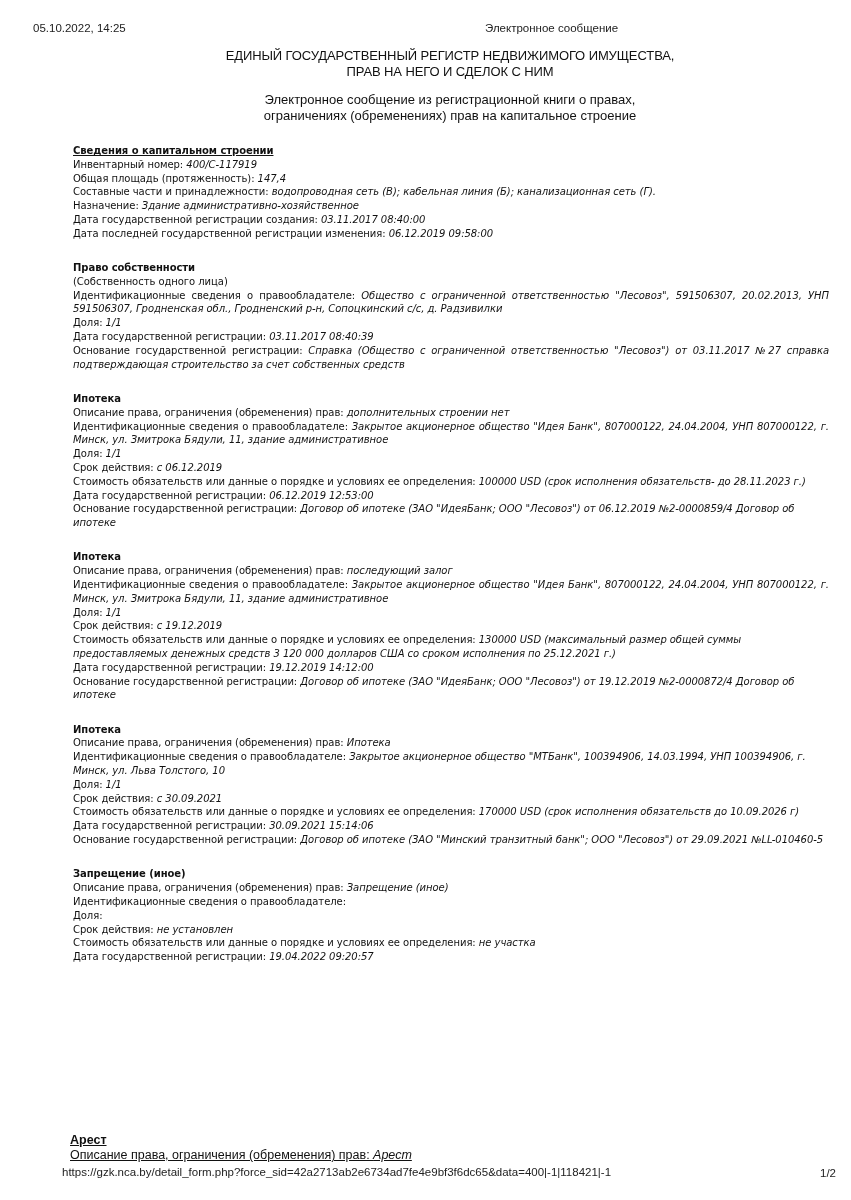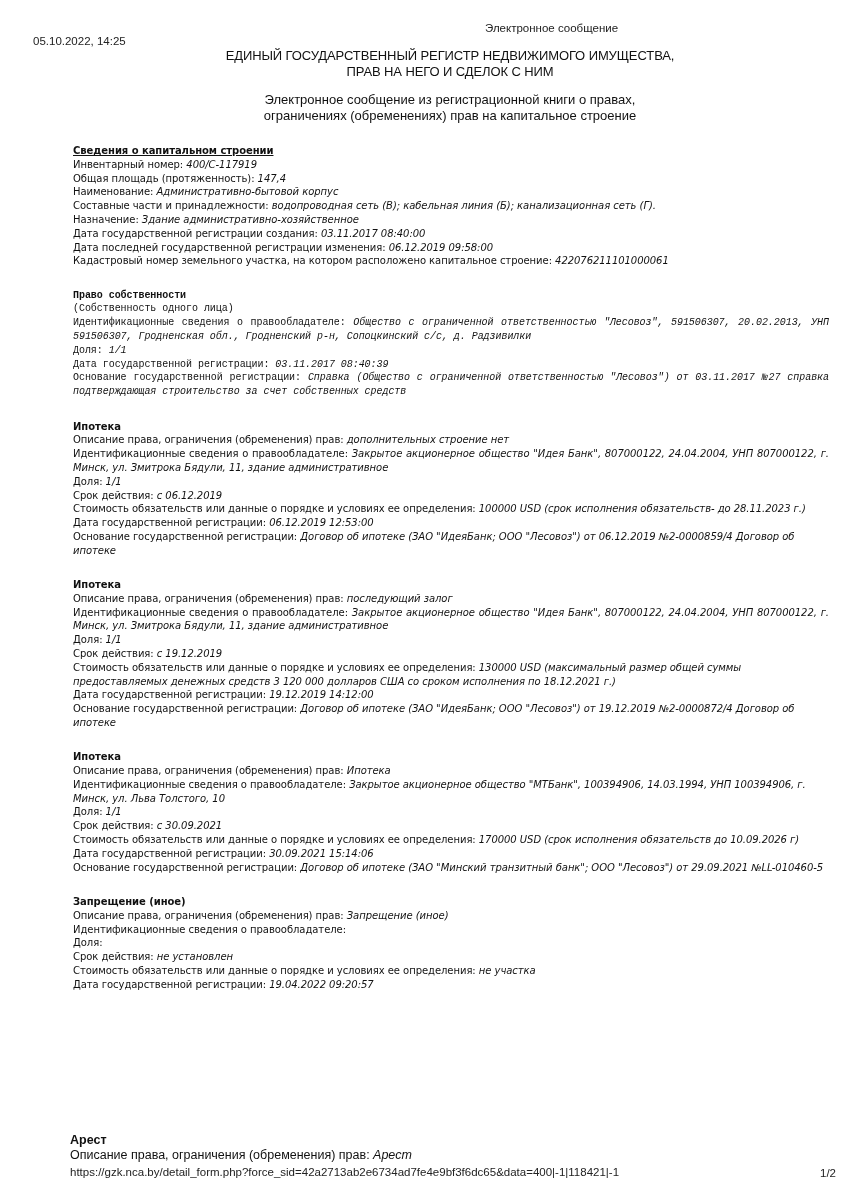--- a/index.html
+++ b/index.html
@@ -5,21 +5,21 @@
   html, body { margin: 0; padding: 0; background: #ffffff; }
   body {
     width: 851px; height: 1200px; position: relative; overflow: hidden;
     color: #111111;
     font-family: "DejaVu Sans", sans-serif;
   }
   .print-header {
     position: absolute; top: 22px; left: 33px; right: 0;
     font-family: "Liberation Sans", sans-serif; font-size: 11.5px; color: #222;
   }
-  .print-header .date { position: absolute; left: 0; top: 13px; }
+  .print-header .date { position: absolute; left: 0; top: 0; }
   .print-header .ptitle { position: absolute; left: 452px; top: 0; }
   .doc-title {
     position: absolute; top: 48px; left: 0; width: 900px; text-align: center;
     font-family: "Liberation Sans", sans-serif; font-size: 13px; line-height: 16px;
     letter-spacing: -0.1px; color: #111;
   }
   .doc-subtitle {
     position: absolute; top: 92px; left: 0; width: 900px; text-align: center;
     font-family: "Liberation Sans", sans-serif; font-size: 13px; line-height: 16px;
     color: #111;
@@ -31,24 +31,24 @@
   .section { margin-bottom: 20.5px; }
   .section-title { font-weight: bold; display: block; }
   .section-title.underlined { text-decoration: underline; }
   .line { display: block; }
   .line.justify { text-align: justify; text-align-last: left; }
   .val { font-style: italic; }
   .footer {
     position: absolute; top: 1166px; left: 62px; right: 0;
     font-family: "Liberation Sans", sans-serif; font-size: 11.5px; color: #222;
   }
-  .footer .url { position: absolute; left: 8px; top: 0; text-align: right; }
+  .footer .url { position: absolute; left: 0; top: 0; text-align: right; }
   .footer .page { position: absolute; left: 758px; top: 1px; }
   .last-section { position: absolute; top: 1133px; left: 70px; width: 760px;
-    font-family: "Liberation Sans", sans-serif; font-size: 12.5px; line-height: 15px; }
+    font-family: "Liberation Sans", sans-serif; font-size: 12.5px; line-height: 15px; text-decoration: underline; }
   .last-section .section-title { font-weight: bold; }
 </style>
 </head>
 <body>
 
 <div class="print-header">
   <span class="date">05.10.2022, 14:25</span>
   <span class="ptitle">Электронное сообщение</span>
 </div>
 
@@ -61,55 +61,53 @@
   <div>Электронное сообщение из регистрационной книги о правах,</div>
   <div>ограничениях (обременениях) прав на капитальное строение</div>
 </div>
 
 <div class="content">
 
   <div class="section">
     <span class="section-title underlined">Сведения о капитальном строении</span>
     <span class="line"><span>Инвентарный номер: </span><span class="val">400/С-117919</span></span>
     <span class="line"><span>Общая площадь (протяженность): </span><span class="val">147,4</span></span>
-    <span class="line"><span>Наименование: </span><span class="val">Административно-бытовой корпус</span></span>
     <span class="line"><span>Составные части и принадлежности: </span><span class="val">водопроводная сеть (В); кабельная линия (Б); канализационная сеть (Г).</span></span>
     <span class="line"><span>Назначение: </span><span class="val">Здание административно-хозяйственное</span></span>
     <span class="line"><span>Дата государственной регистрации создания: </span><span class="val">03.11.2017 08:40:00</span></span>
     <span class="line"><span>Дата последней государственной регистрации изменения: </span><span class="val">06.12.2019 09:58:00</span></span>
-    <span class="line"><span>Кадастровый номер земельного участка, на котором расположено капитальное строение: </span><span class="val">422076211101000061</span></span>
   </div>
 
-  <div class="section" style="margin-top:6px;font-family:Liberation Mono, monospace;">
+  <div class="section" style="margin-top:6px;">
     <span class="section-title">Право собственности</span>
     <span class="line">(Собственность одного лица)</span>
     <span class="line justify"><span>Идентификационные сведения о правообладателе: </span><span class="val">Общество с ограниченной ответственностью "Лесовоз", 591506307, 20.02.2013, УНП 591506307, Гродненская обл., Гродненский р-н, Сопоцкинский с/с, д. Радзивилки</span></span>
     <span class="line"><span>Доля: </span><span class="val">1/1</span></span>
     <span class="line"><span>Дата государственной регистрации: </span><span class="val">03.11.2017 08:40:39</span></span>
     <span class="line justify"><span>Основание государственной регистрации: </span><span class="val">Справка (Общество с ограниченной ответственностью "Лесовоз") от 03.11.2017 №27 справка подтверждающая строительство за счет собственных средств</span></span>
   </div>
 
   <div class="section" style="margin-top:20px;">
     <span class="section-title">Ипотека</span>
-    <span class="line"><span>Описание права, ограничения (обременения) прав: </span><span class="val">дополнительных строение нет</span></span>
+    <span class="line"><span>Описание права, ограничения (обременения) прав: </span><span class="val">дополнительных строении нет</span></span>
     <span class="line justify"><span>Идентификационные сведения о правообладателе: </span><span class="val">Закрытое акционерное общество "Идея Банк", 807000122, 24.04.2004, УНП 807000122, г. Минск, ул. Змитрока Бядули, 11, здание административное</span></span>
     <span class="line"><span>Доля: </span><span class="val">1/1</span></span>
     <span class="line"><span>Срок действия: </span><span class="val">с 06.12.2019</span></span>
     <span class="line"><span>Стоимость обязательств или данные о порядке и условиях ее определения: </span><span class="val">100000 USD (срок исполнения обязательств- до 28.11.2023 г.)</span></span>
     <span class="line"><span>Дата государственной регистрации: </span><span class="val">06.12.2019 12:53:00</span></span>
     <span class="line"><span>Основание государственной регистрации: </span><span class="val">Договор об ипотеке (ЗАО "ИдеяБанк; ООО "Лесовоз") от 06.12.2019 №2-0000859/4 Договор об ипотеке</span></span>
   </div>
 
   <div class="section" style="margin-top:20px;">
     <span class="section-title">Ипотека</span>
     <span class="line"><span>Описание права, ограничения (обременения) прав: </span><span class="val">последующий залог</span></span>
     <span class="line justify"><span>Идентификационные сведения о правообладателе: </span><span class="val">Закрытое акционерное общество "Идея Банк", 807000122, 24.04.2004, УНП 807000122, г. Минск, ул. Змитрока Бядули, 11, здание административное</span></span>
     <span class="line"><span>Доля: </span><span class="val">1/1</span></span>
     <span class="line"><span>Срок действия: </span><span class="val">с 19.12.2019</span></span>
-    <span class="line"><span>Стоимость обязательств или данные о порядке и условиях ее определения: </span><span class="val">130000 USD (максимальный размер общей суммы предоставляемых денежных средств 3 120 000 долларов США со сроком исполнения по 18.12.2021 г.)</span></span>
+    <span class="line"><span>Стоимость обязательств или данные о порядке и условиях ее определения: </span><span class="val">130000 USD (максимальный размер общей суммы предоставляемых денежных средств 3 120 000 долларов США со сроком исполнения по 25.12.2021 г.)</span></span>
     <span class="line"><span>Дата государственной регистрации: </span><span class="val">19.12.2019 14:12:00</span></span>
     <span class="line"><span>Основание государственной регистрации: </span><span class="val">Договор об ипотеке (ЗАО "ИдеяБанк; ООО "Лесовоз") от 19.12.2019 №2-0000872/4 Договор об ипотеке</span></span>
   </div>
 
   <div class="section" style="margin-top:20px;">
     <span class="section-title">Ипотека</span>
     <span class="line"><span>Описание права, ограничения (обременения) прав: </span><span class="val">Ипотека</span></span>
     <span class="line"><span>Идентификационные сведения о правообладателе: </span><span class="val">Закрытое акционерное общество "МТБанк", 100394906, 14.03.1994, УНП 100394906, г. Минск, ул. Льва Толстого, 10</span></span>
     <span class="line"><span>Доля: </span><span class="val">1/1</span></span>
     <span class="line"><span>Срок действия: </span><span class="val">с 30.09.2021</span></span>

